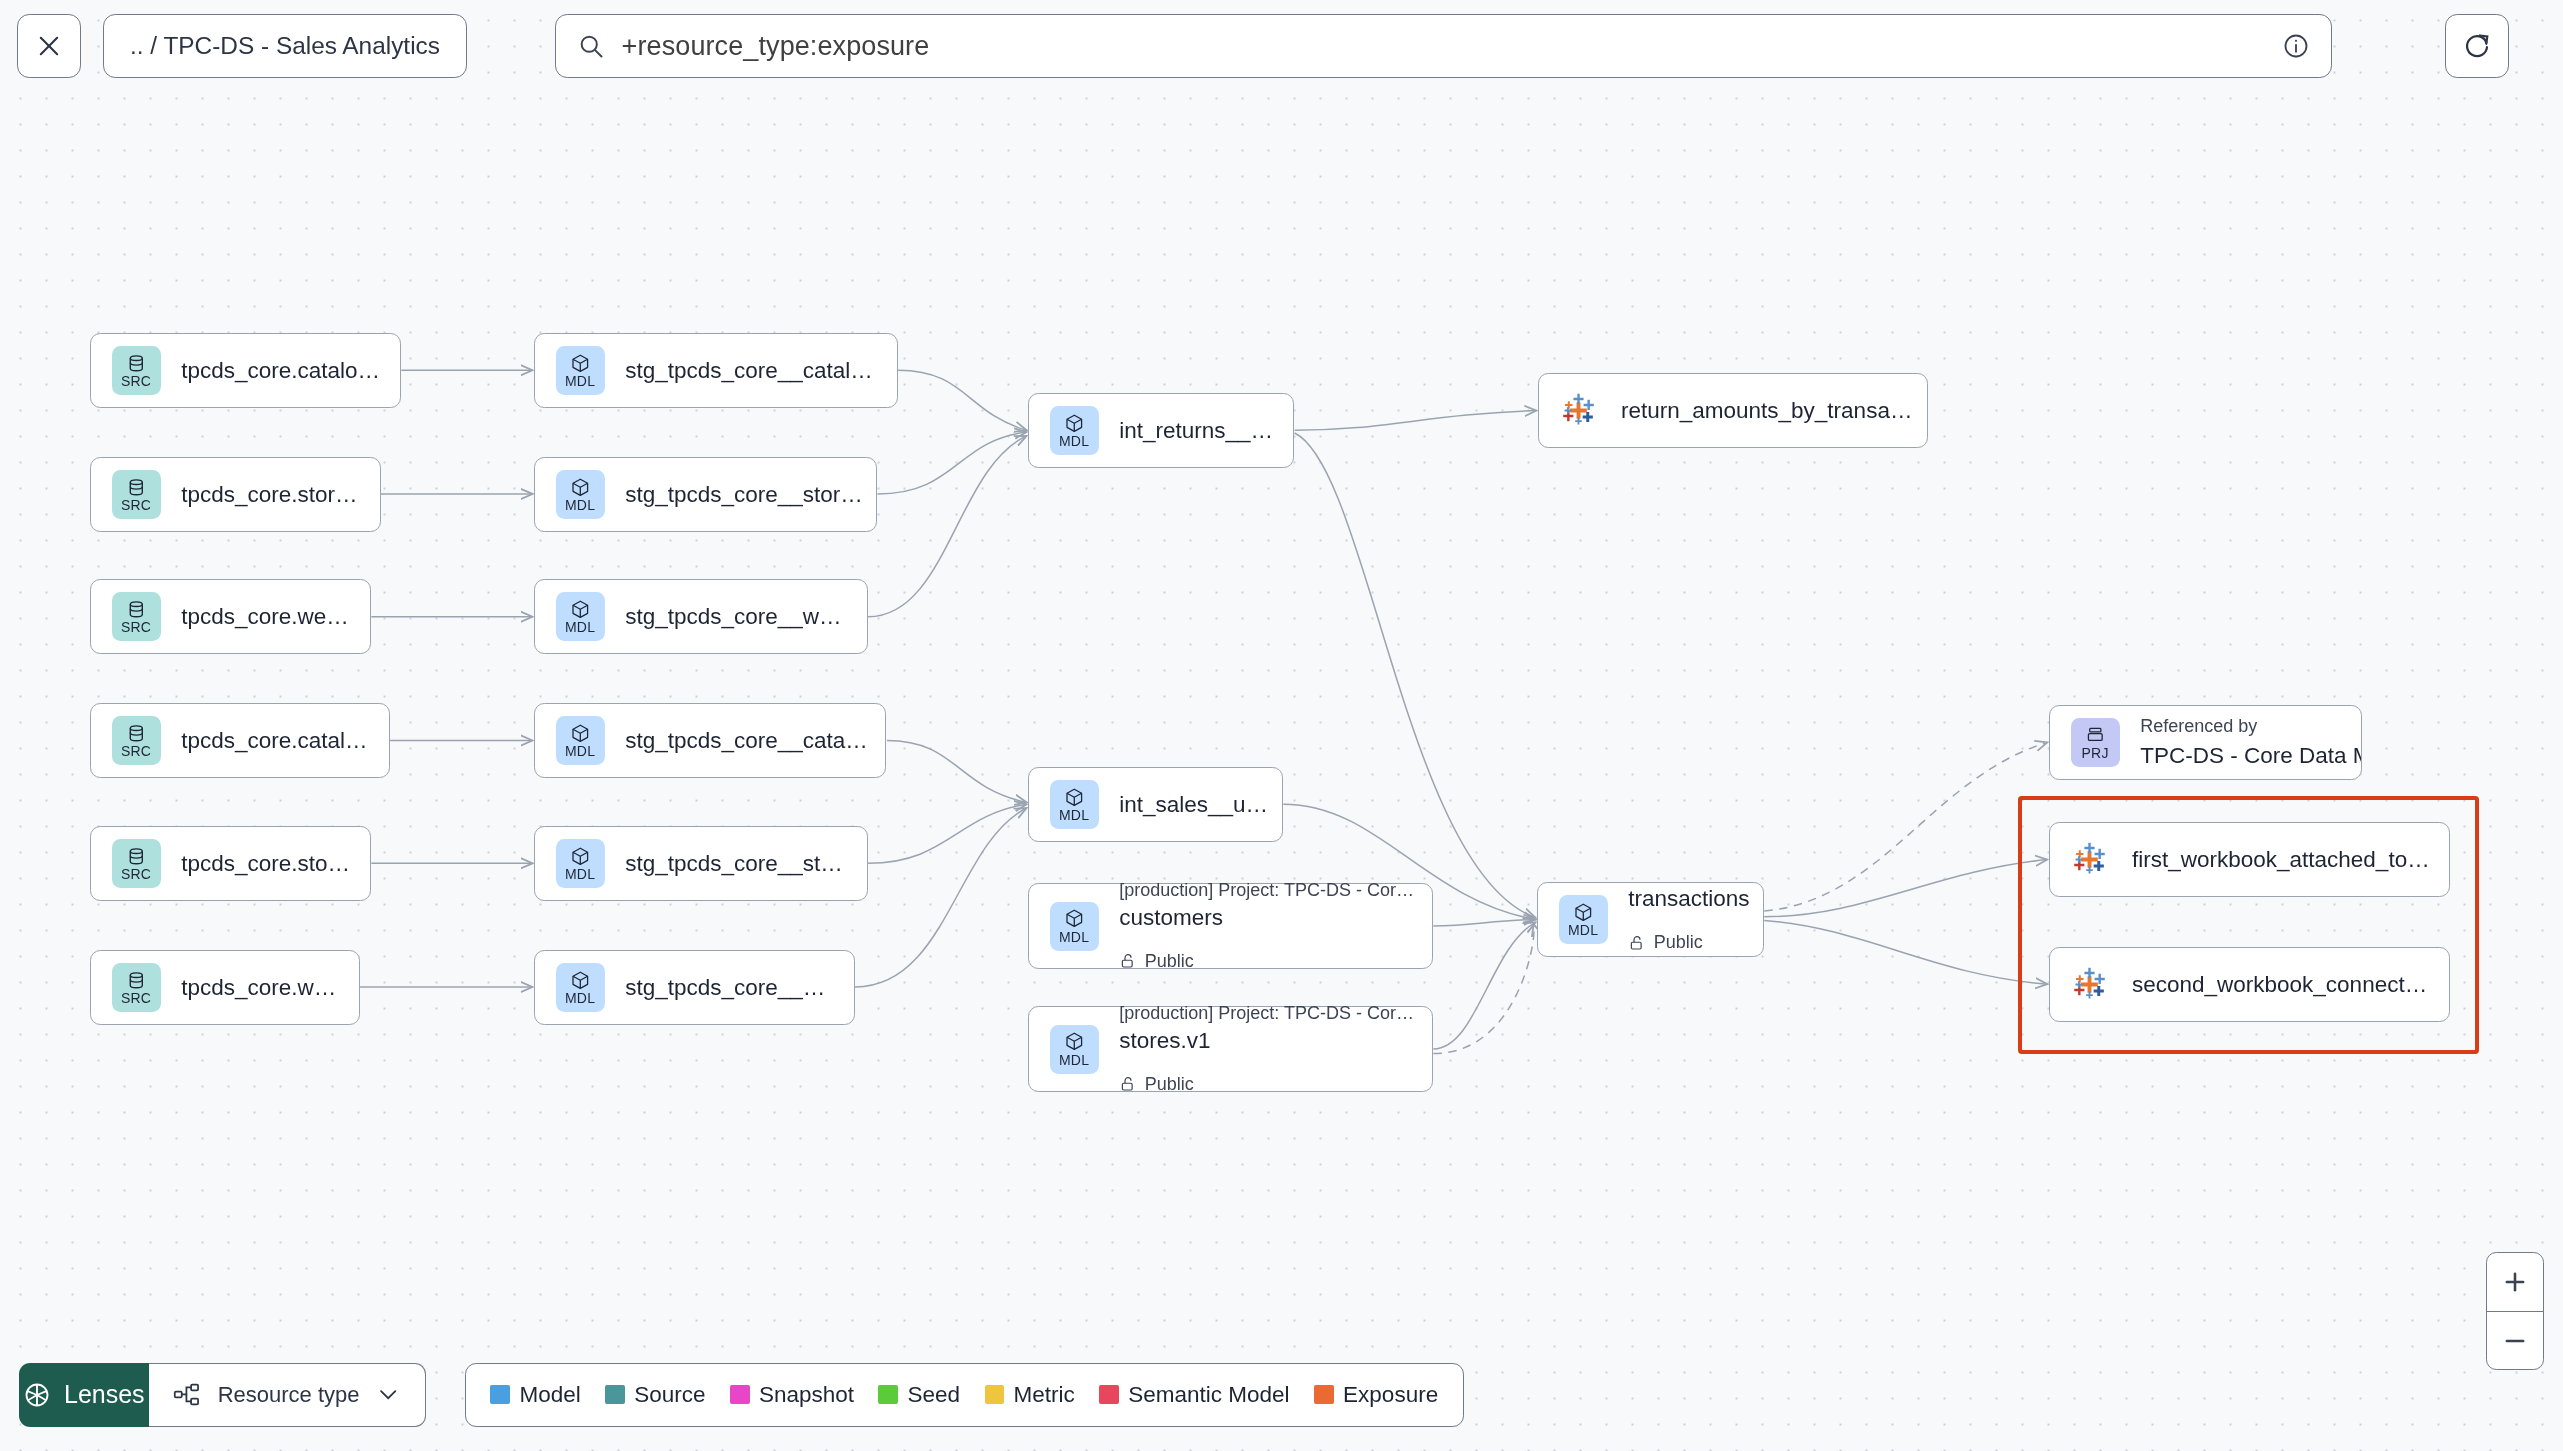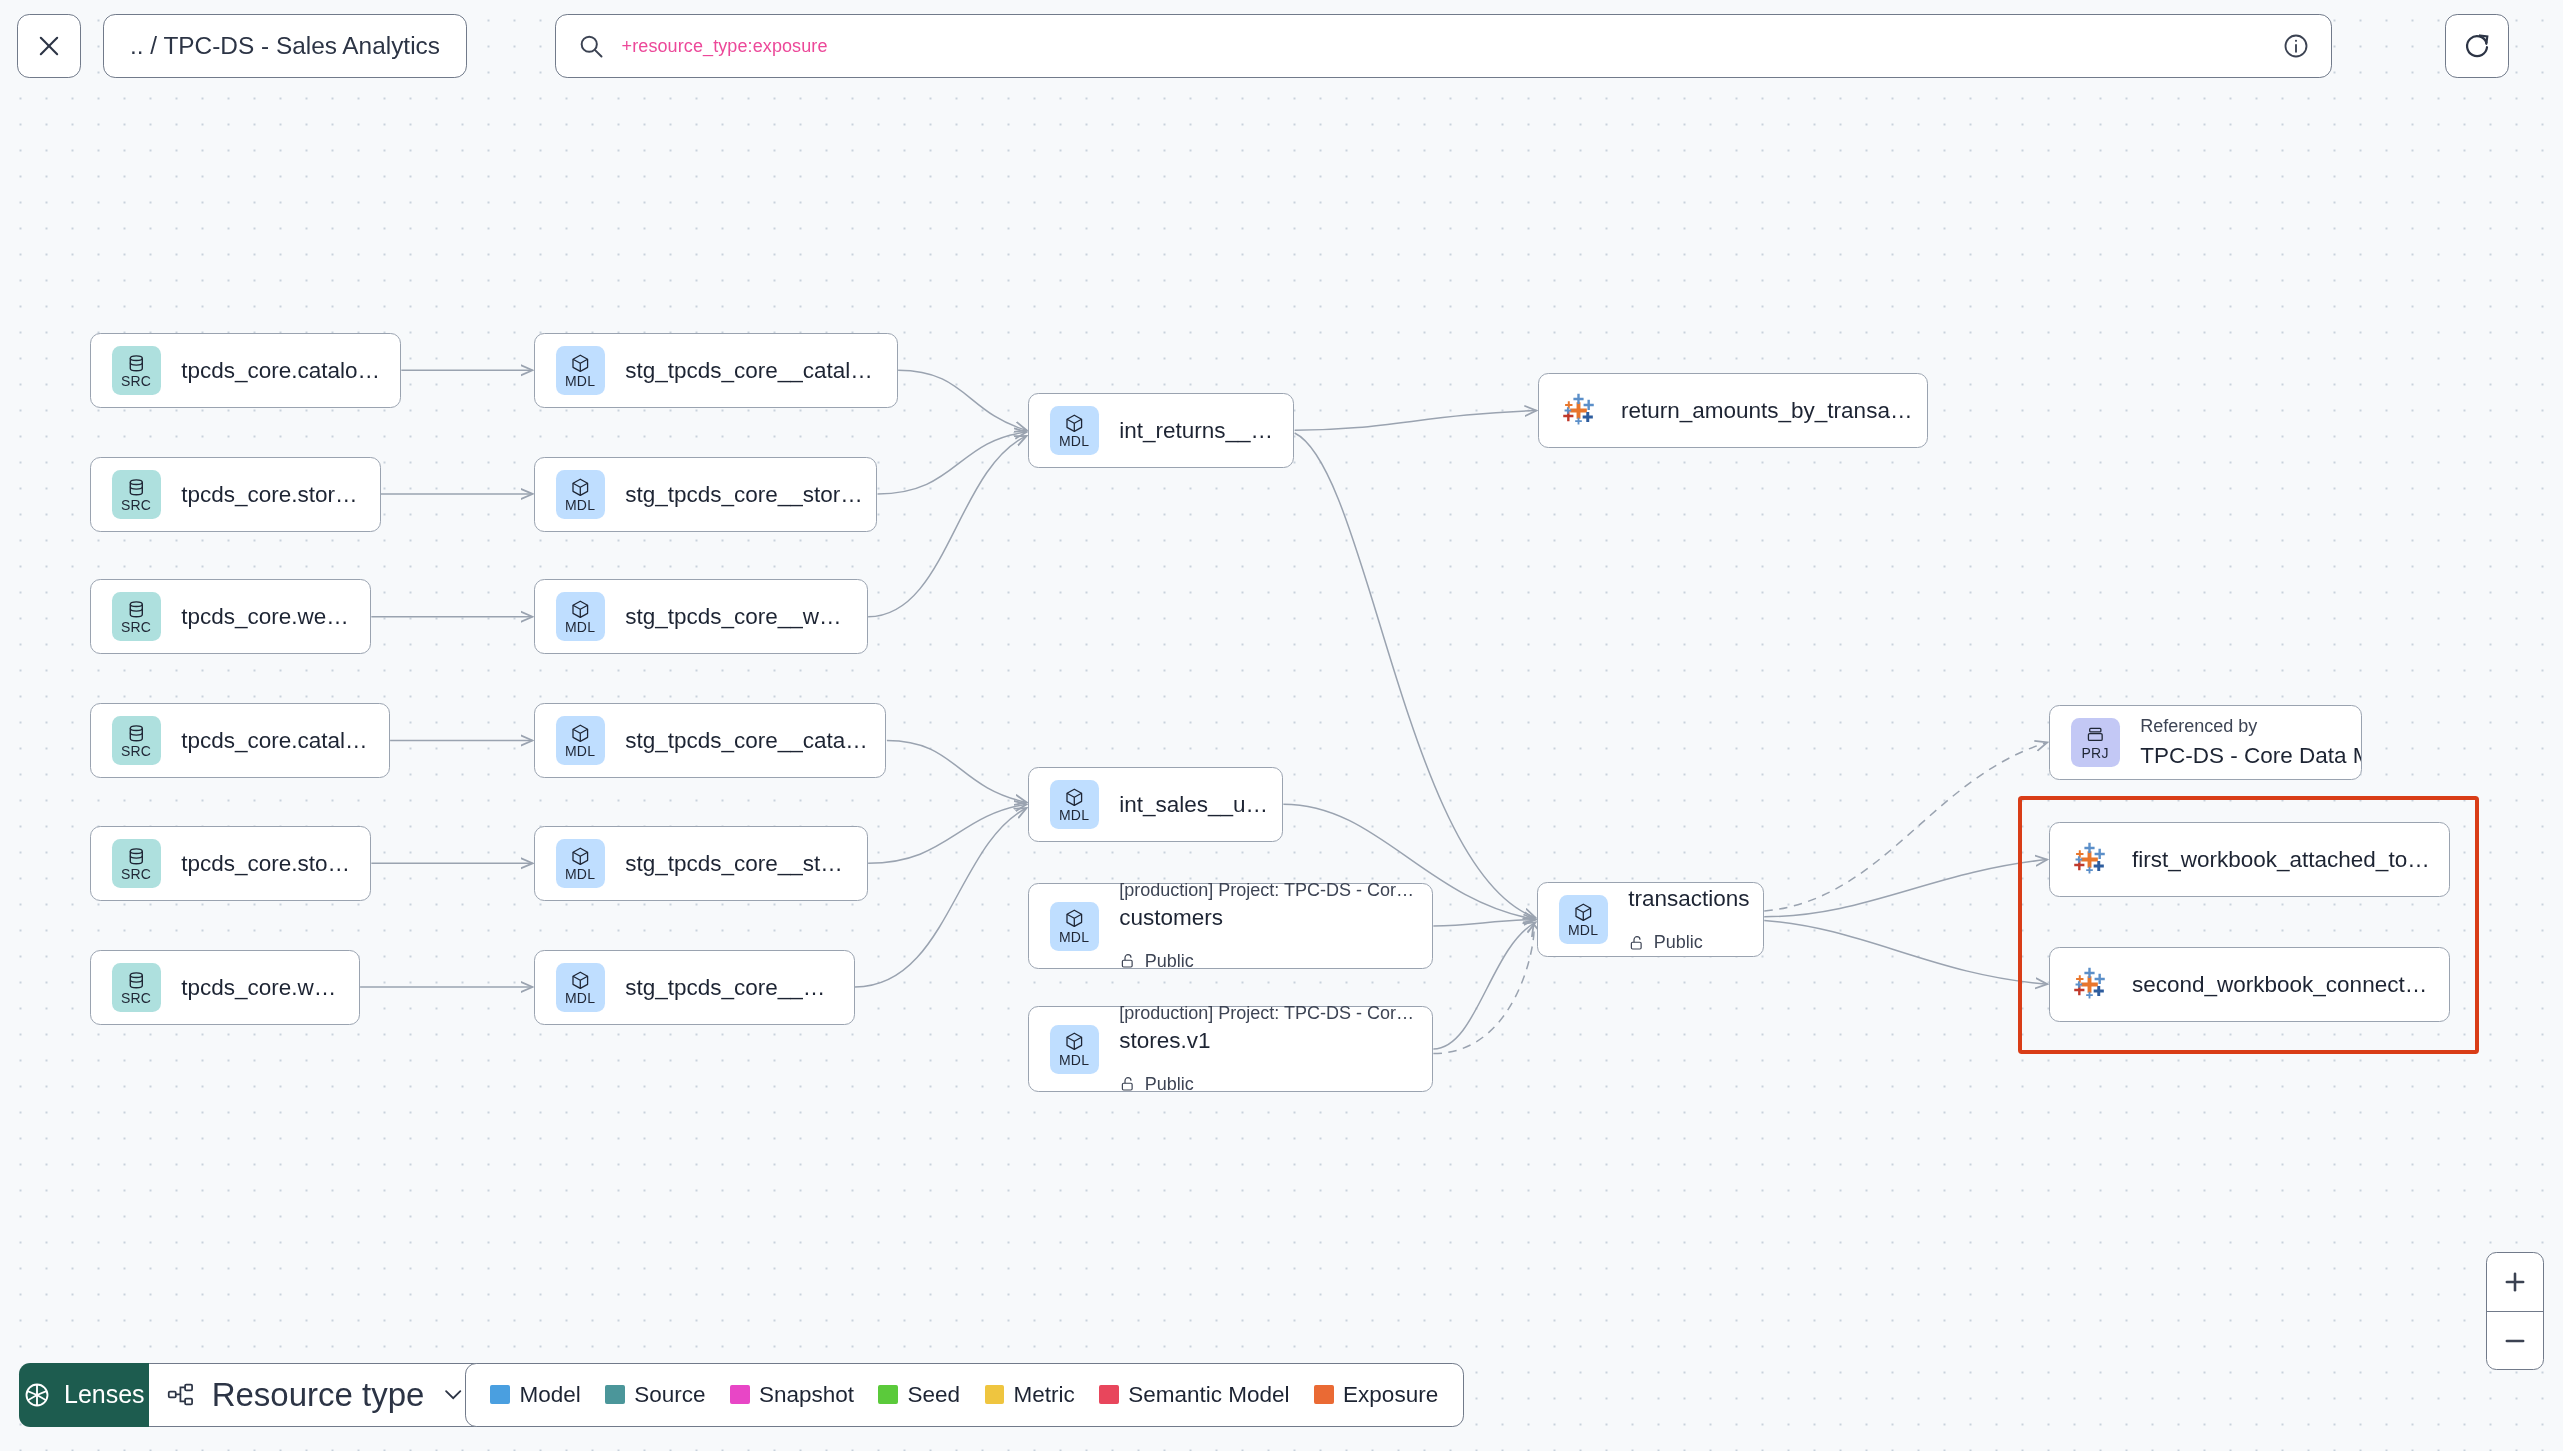--- a/index.html
+++ b/index.html
@@ -60,22 +60,22 @@
     width: 1777px; height: 64px;
     background: #ffffff;
     border: 1.5px solid #717a8a;
     border-radius: 12.2px;
     display: flex; align-items: center;
     padding: 0 20.6px;
     cursor: text;
   }
   .hdr-search .magnifier { flex: 0 0 auto; margin-right: 17px; display:flex; }
   .hdr-search .qtext {
-    font-size: 18px;
-    color: #ec4899;
+    font-size: 27px;
+    color: #404040;
     letter-spacing: 0.1px;
   }
   .hdr-info {
     position: absolute;
     right: 20.6px; top: 50%;
     transform: translateY(-50%);
     display: flex;
     cursor: pointer;
   }
   .hdr-refresh {
@@ -180,22 +180,22 @@
     border-radius: 11.2px 0 0 11.2px;
     font-size: 25px;
     cursor: pointer;
   }
   .restype-btn {
     display: flex; align-items: center; gap: 17px;
     background: #ffffff;
     border: 1.5px solid #717a8a;
     border-left: none;
     border-radius: 0 11.2px 11.2px 0;
-    padding: 0 18px;
-    font-size: 33px;
+    padding: 0 24px;
+    font-size: 22px;
     color: #2c3445;
     cursor: pointer;
   }
   .legend {
     position: absolute;
     left: 465px; bottom: 24.4px;
     height: 64px;
     background: #ffffff;
     border: 1.5px solid #717a8a;
     border-radius: 11.2px;

